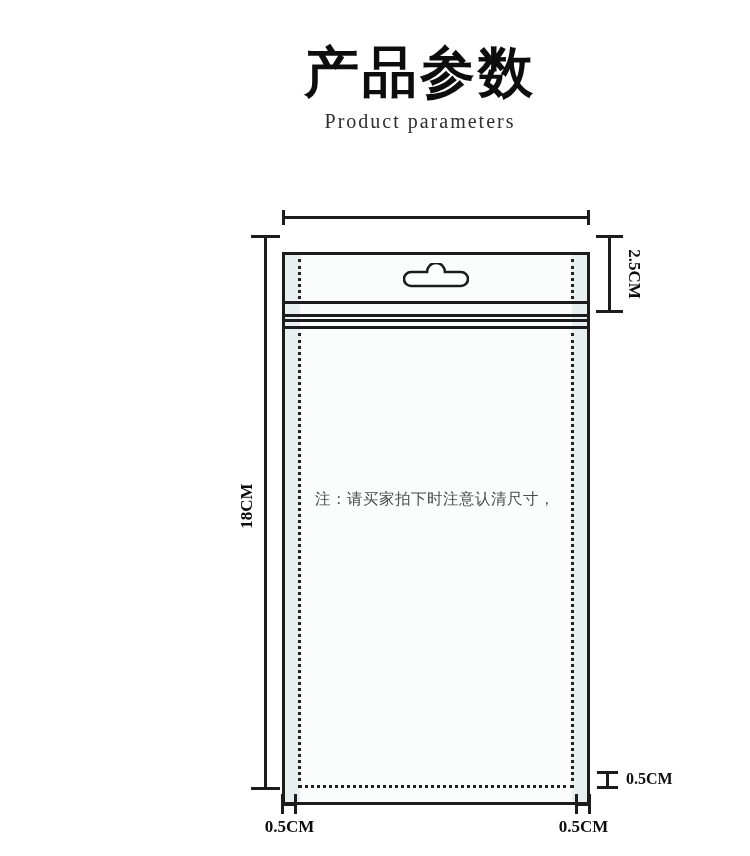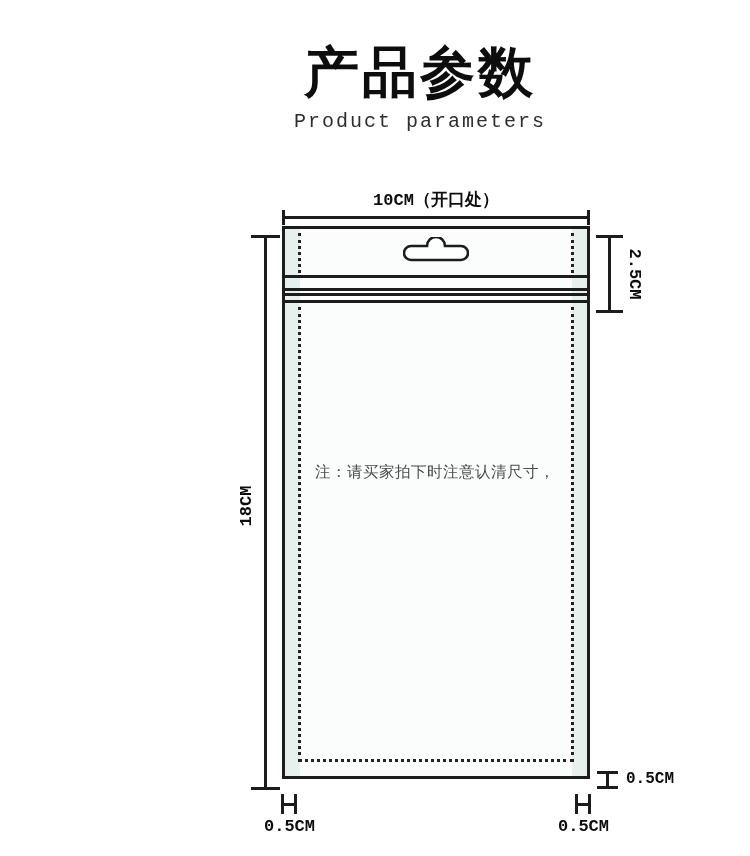--- a/index.html
+++ b/index.html
@@ -1,20 +1,20 @@
 <!DOCTYPE html>
 <html><head>
 <meta charset="utf-8">
 <style>
   * { margin:0; padding:0; box-sizing:border-box; }
   html,body { background:#ffffff; }
   .page {
     position:relative; width:660px; height:856px; margin:0 auto;
     background:#ffffff; overflow:hidden;
-    font-family:Liberation Mono, monospace;
+    font-family:Liberation Serif, serif;
     color:#111;
   }
   
   .title {
     position:absolute; left:0; top:36px; width:750px;
     text-align:center; font-size:55px; font-weight:800;
     letter-spacing:3px; color:#0d0d0d;
   }
   .subtitle {
     position:absolute; left:0; top:110px; width:750px;
@@ -22,21 +22,21 @@
     letter-spacing:2px; color:#2e2e2e;
   }
   
   .ln { position:absolute; background:#1c1c1c; }
   .dimlabel { position:absolute; font-weight:700; font-size:17px; color:#0d0d0d; white-space:nowrap; }
   .rot90  { transform:rotate(90deg); }
   .rotm90 { transform:rotate(-90deg); }
   .ctr { text-align:center; }
   
   .bag {
-    position:absolute; left:237px; top:226px; width:308px; height:553px;
+    position:absolute; left:237px; top:252px; width:308px; height:553px;
     border:3px solid #1c1c1c; background:#e7f0ee;
   }
   .bag-inner-col {
     position:absolute; left:15px; right:15px; top:0; bottom:0;
     background:#fbfdfd;
   }
   .dot-v { position:absolute; width:0; border-left:3px dotted #222; }
   .hdr-dot-left  { left:13px;  top:4px; height:40px; }
   .hdr-dot-right { right:13px; top:4px; height:40px; }
   .body-dots {
@@ -62,21 +62,20 @@
   .note span { display:block; }
 </style>
 </head>
 <body>
 
 <div class="page">
 
   <div class="title">产品参数</div>
   <div class="subtitle">Product parameters</div>
 
-  <div class="dimlabel ctr" style="left:237px;top:188px;width:308px;">10CM（开口处）</div>
   <div class="ln" style="left:237px;top:216px;width:308px;height:3px;"></div>
   <div class="ln" style="left:237px;top:210px;width:3px;height:15px;"></div>
   <div class="ln" style="left:542px;top:210px;width:3px;height:15px;"></div>
 
   <div class="ln" style="left:219px;top:237px;width:3px;height:553px;"></div>
   <div class="ln" style="left:206px;top:235px;width:29px;height:3px;"></div>
   <div class="ln" style="left:206px;top:787px;width:29px;height:3px;"></div>
   <div class="dimlabel ctr rotm90" style="left:160px;top:495px;width:85px;height:22px;">18CM</div>
 
   <div class="ln" style="left:563px;top:237px;width:3px;height:76px;"></div>

